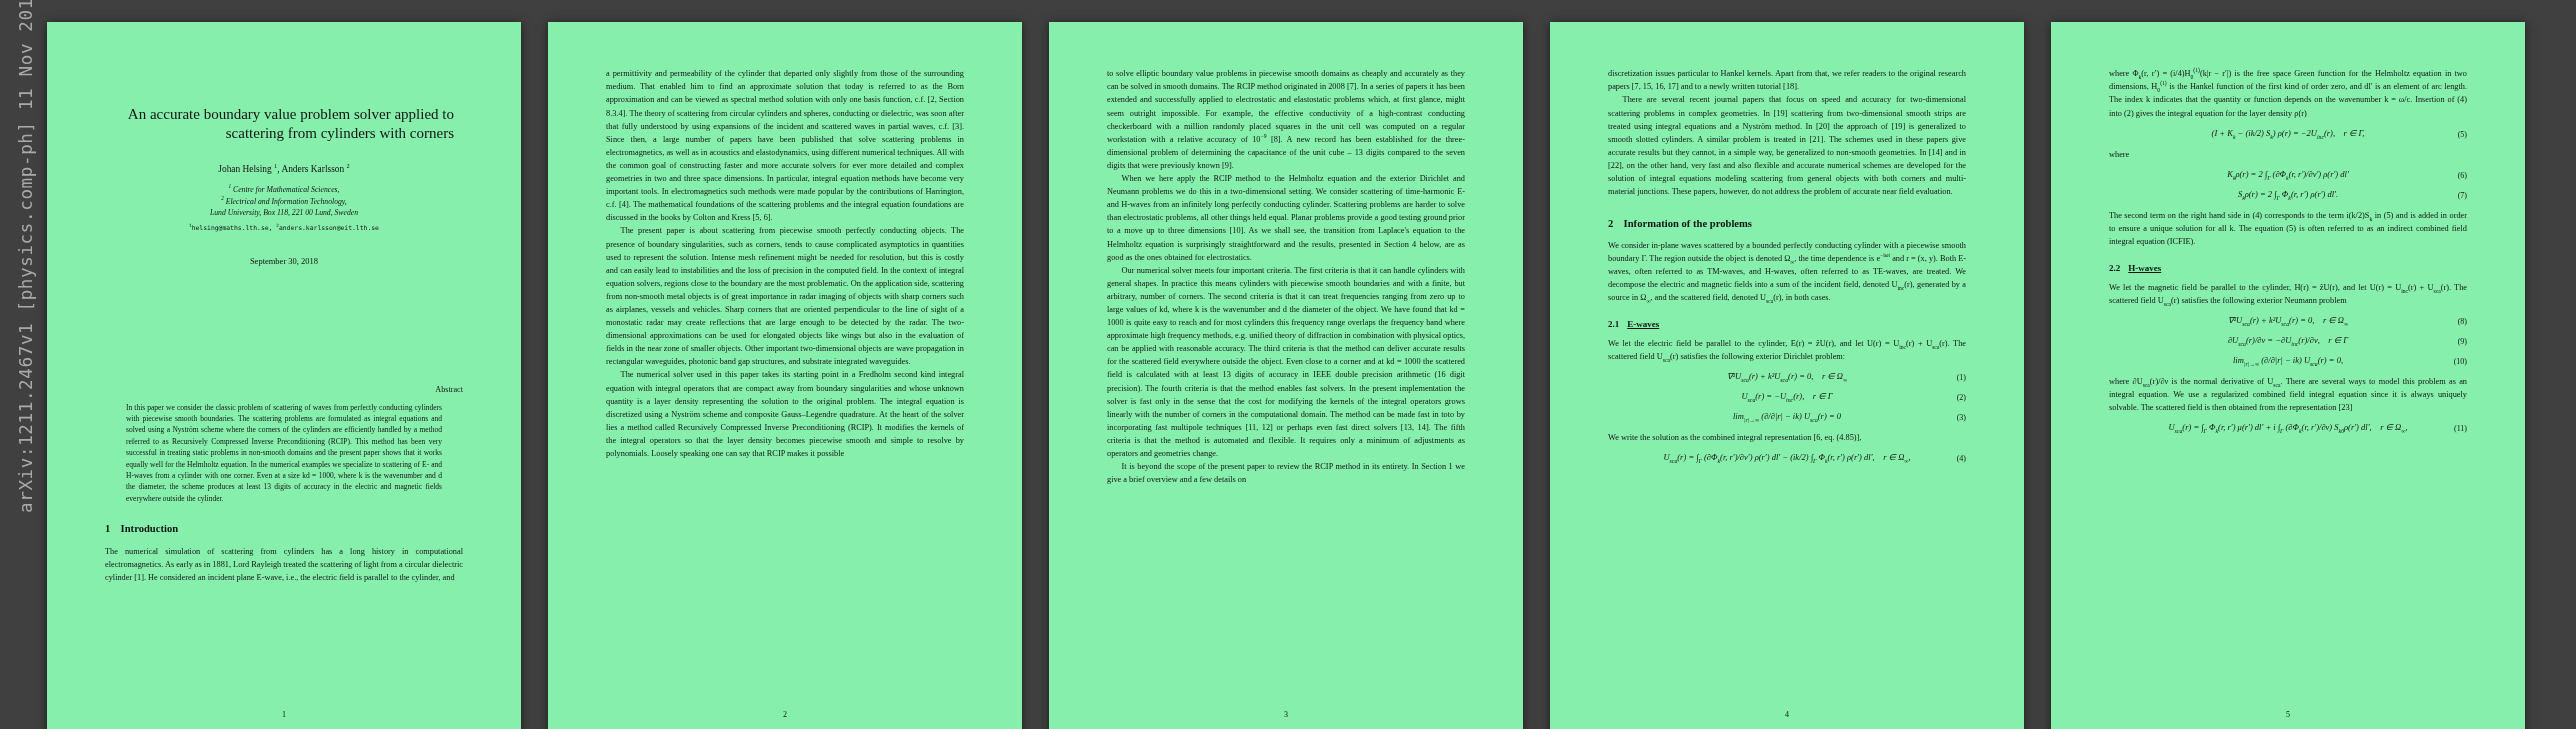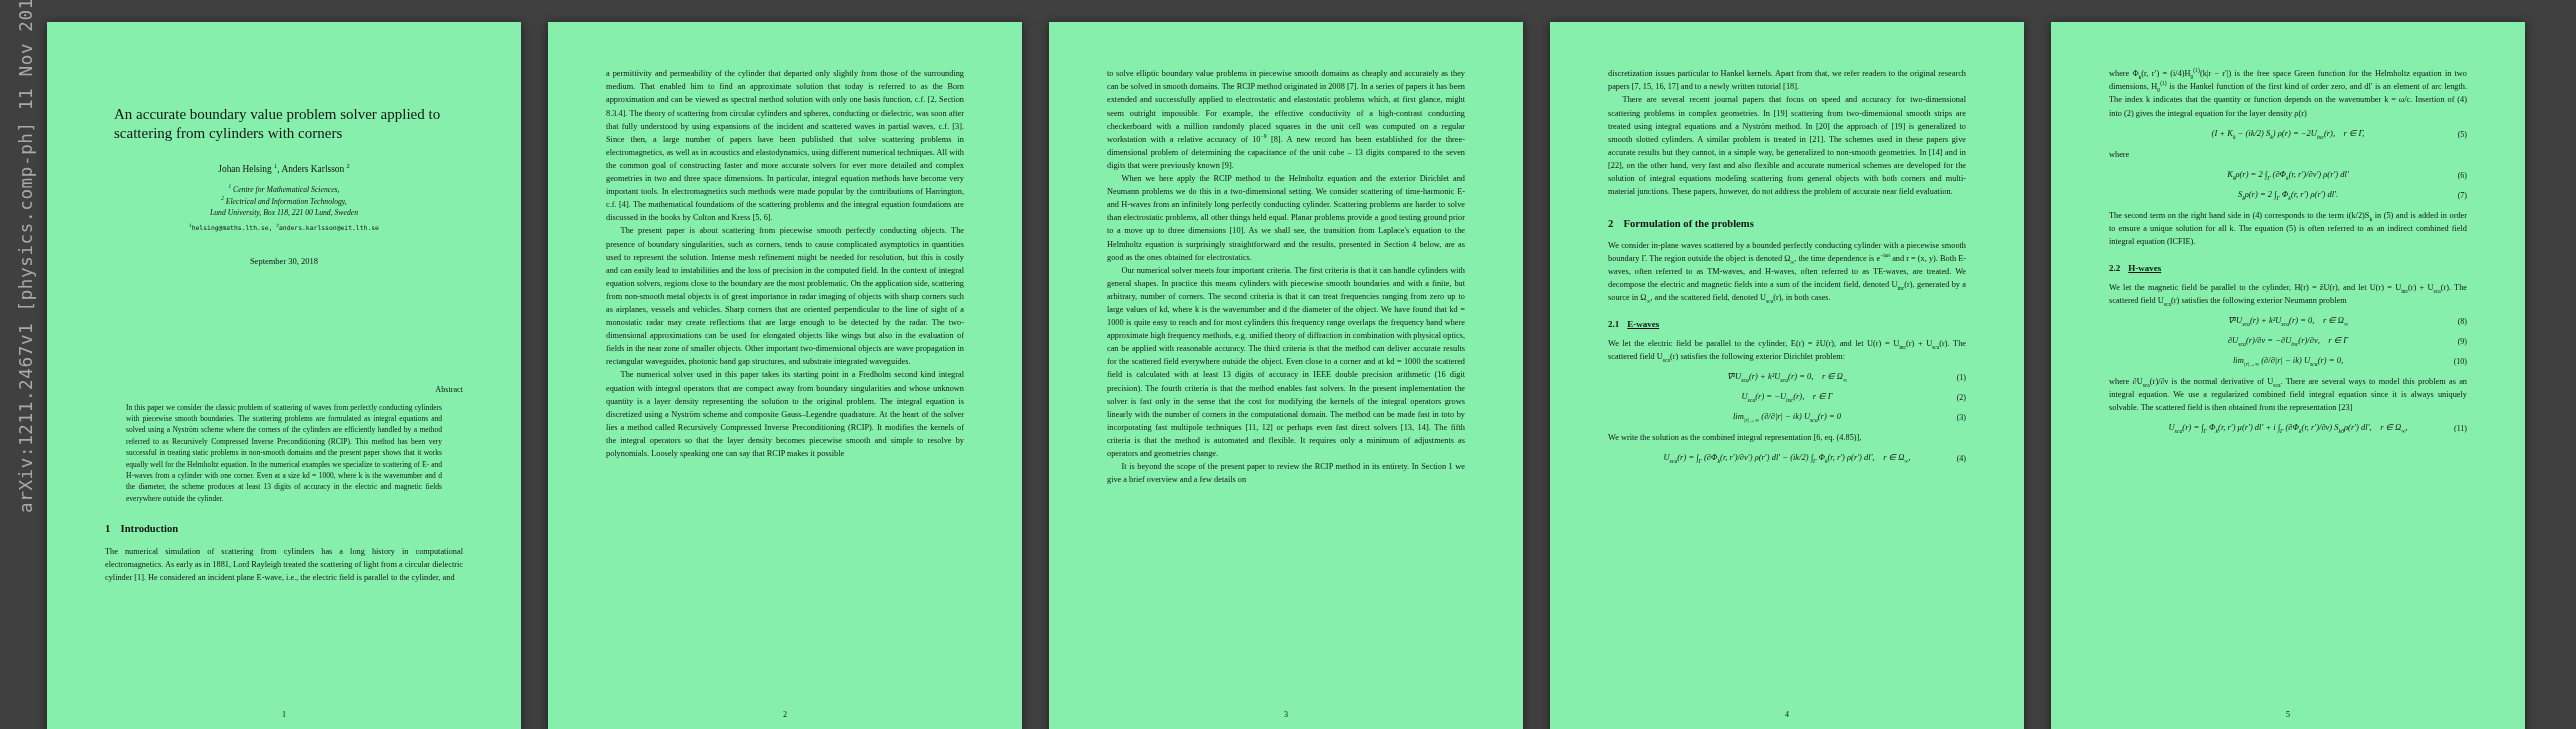--- a/index.html
+++ b/index.html
@@ -54,21 +54,21 @@
     width: 100%;
     text-align: center;
     font-size: 8px;
     color: #141414;
   }
   
   .title {
     font-weight: 400;
     font-size: 15px;
     line-height: 1.28;
-    text-align: left;
+    text-align: right;
     margin: 38px auto 0 auto;
     max-width: 340px;
   }
   .authors { text-align: center; margin-top: 20.7px; font-size: 9.4px; }
   .affils { margin-top: 9.7px; }
   .affil { text-align: center; font-style: italic; font-size: 7.7px; line-height: 1.5; }
   .emails {
     text-align: center;
     font-family: "DejaVu Sans Mono", monospace;
     font-size: 6.4px;
@@ -141,21 +141,21 @@
       <p>to solve elliptic boundary value problems in piecewise smooth domains as cheaply and accurately as they can be solved in smooth domains. The RCIP method originated in 2008 [7]. In a series of papers it has been extended and successfully applied to electrostatic and elastostatic problems which, at first glance, might seem outright impossible. For example, the effective conductivity of a high-contrast conducting checkerboard with a million randomly placed squares in the unit cell was computed on a regular workstation with a relative accuracy of 10<sup>−9</sup> [8]. A new record has been established for the three-dimensional problem of determining the capacitance of the unit cube – 13 digits compared to the seven digits that were previously known [9].</p>
       <p class="ind">When we here apply the RCIP method to the Helmholtz equation and the exterior Dirichlet and Neumann problems we do this in a two-dimensional setting. We consider scattering of time-harmonic E- and H-waves from an infinitely long perfectly conducting cylinder. Scattering problems are harder to solve than electrostatic problems, all other things held equal. Planar problems provide a good testing ground prior to a move up to three dimensions [10]. As we shall see, the transition from Laplace's equation to the Helmholtz equation is surprisingly straightforward and the results, presented in Section 4 below, are as good as the ones obtained for electrostatics.</p>
       <p class="ind">Our numerical solver meets four important criteria. The first criteria is that it can handle cylinders with general shapes. In practice this means cylinders with piecewise smooth boundaries and with a finite, but arbitrary, number of corners. The second criteria is that it can treat frequencies ranging from zero up to large values of kd, where k is the wavenumber and d the diameter of the object. We have found that kd = 1000 is quite easy to reach and for most cylinders this frequency range overlaps the frequency band where approximate high frequency methods, e.g. unified theory of diffraction in combination with physical optics, can be applied with reasonable accuracy. The third criteria is that the method can deliver accurate results for the scattered field everywhere outside the object. Even close to a corner and at kd = 1000 the scattered field is calculated with at least 13 digits of accuracy in IEEE double precision arithmetic (16 digit precision). The fourth criteria is that the method enables fast solvers. In the present implementation the solver is fast only in the sense that the cost for modifying the kernels of the integral operators grows linearly with the number of corners in the computational domain. The method can be made fast in toto by incorporating fast multipole techniques [11, 12] or perhaps even fast direct solvers [13, 14]. The fifth criteria is that the method is automated and flexible. It requires only a minimum of adjustments as operators and geometries change.</p>
       <p class="ind">It is beyond the scope of the present paper to review the RCIP method in its entirety. In Section 1 we give a brief overview and a few details on</p>
       <div class="folio">3</div>
     </section>
 
     <section class="page">
       <p>discretization issues particular to Hankel kernels. Apart from that, we refer readers to the original research papers [7, 15, 16, 17] and to a newly written tutorial [18].</p>
       <p class="ind">There are several recent journal papers that focus on speed and accuracy for two-dimensional scattering problems in complex geometries. In [19] scattering from two-dimensional smooth strips are treated using integral equations and a Nyström method. In [20] the approach of [19] is generalized to smooth slotted cylinders. A similar problem is treated in [21]. The schemes used in these papers give accurate results but they cannot, in a simple way, be generalized to non-smooth geometries. In [14] and in [22], on the other hand, very fast and also flexible and accurate numerical schemes are developed for the solution of integral equations modeling scattering from general objects with both corners and multi-material junctions. These papers, however, do not address the problem of accurate near field evaluation.</p>
-      <h2 class="sec"><span>2</span><span class="sec-t">Formulation of the problems</span></h2>
+      <h2 class="sec"><span>2</span><span class="sec-t">Information of the problems</span></h2>
       <p>We consider in-plane waves scattered by a bounded perfectly conducting cylinder with a piecewise smooth boundary Γ. The region outside the object is denoted Ω<sub>∞</sub>, the time dependence is e<sup>−iωt</sup> and r = (x, y). Both E-waves, often referred to as TM-waves, and H-waves, often referred to as TE-waves, are treated. We decompose the electric and magnetic fields into a sum of the incident field, denoted U<sub>inc</sub>(r), generated by a source in Ω<sub>∞</sub>, and the scattered field, denoted U<sub>sca</sub>(r), in both cases.</p>
       <h3 class="subsec"><span>2.1</span><span class="sec-t">E-waves</span></h3>
       <p>We let the electric field be parallel to the cylinder, E(r) = ẑU(r), and let U(r) = U<sub>inc</sub>(r) + U<sub>sca</sub>(r). The scattered field U<sub>sca</sub>(r) satisfies the following exterior Dirichlet problem:</p>
       <div class="eq">
         <span class="eq-b">∇²U<sub>sca</sub>(r) + k²U<sub>sca</sub>(r) = 0, r ∈ Ω<sub>∞</sub></span>
         <span class="eq-n">(1)</span>
       </div>
       <div class="eq">
         <span class="eq-b">U<sub>sca</sub>(r) = −U<sub>inc</sub>(r), r ∈ Γ</span>
         <span class="eq-n">(2)</span>

